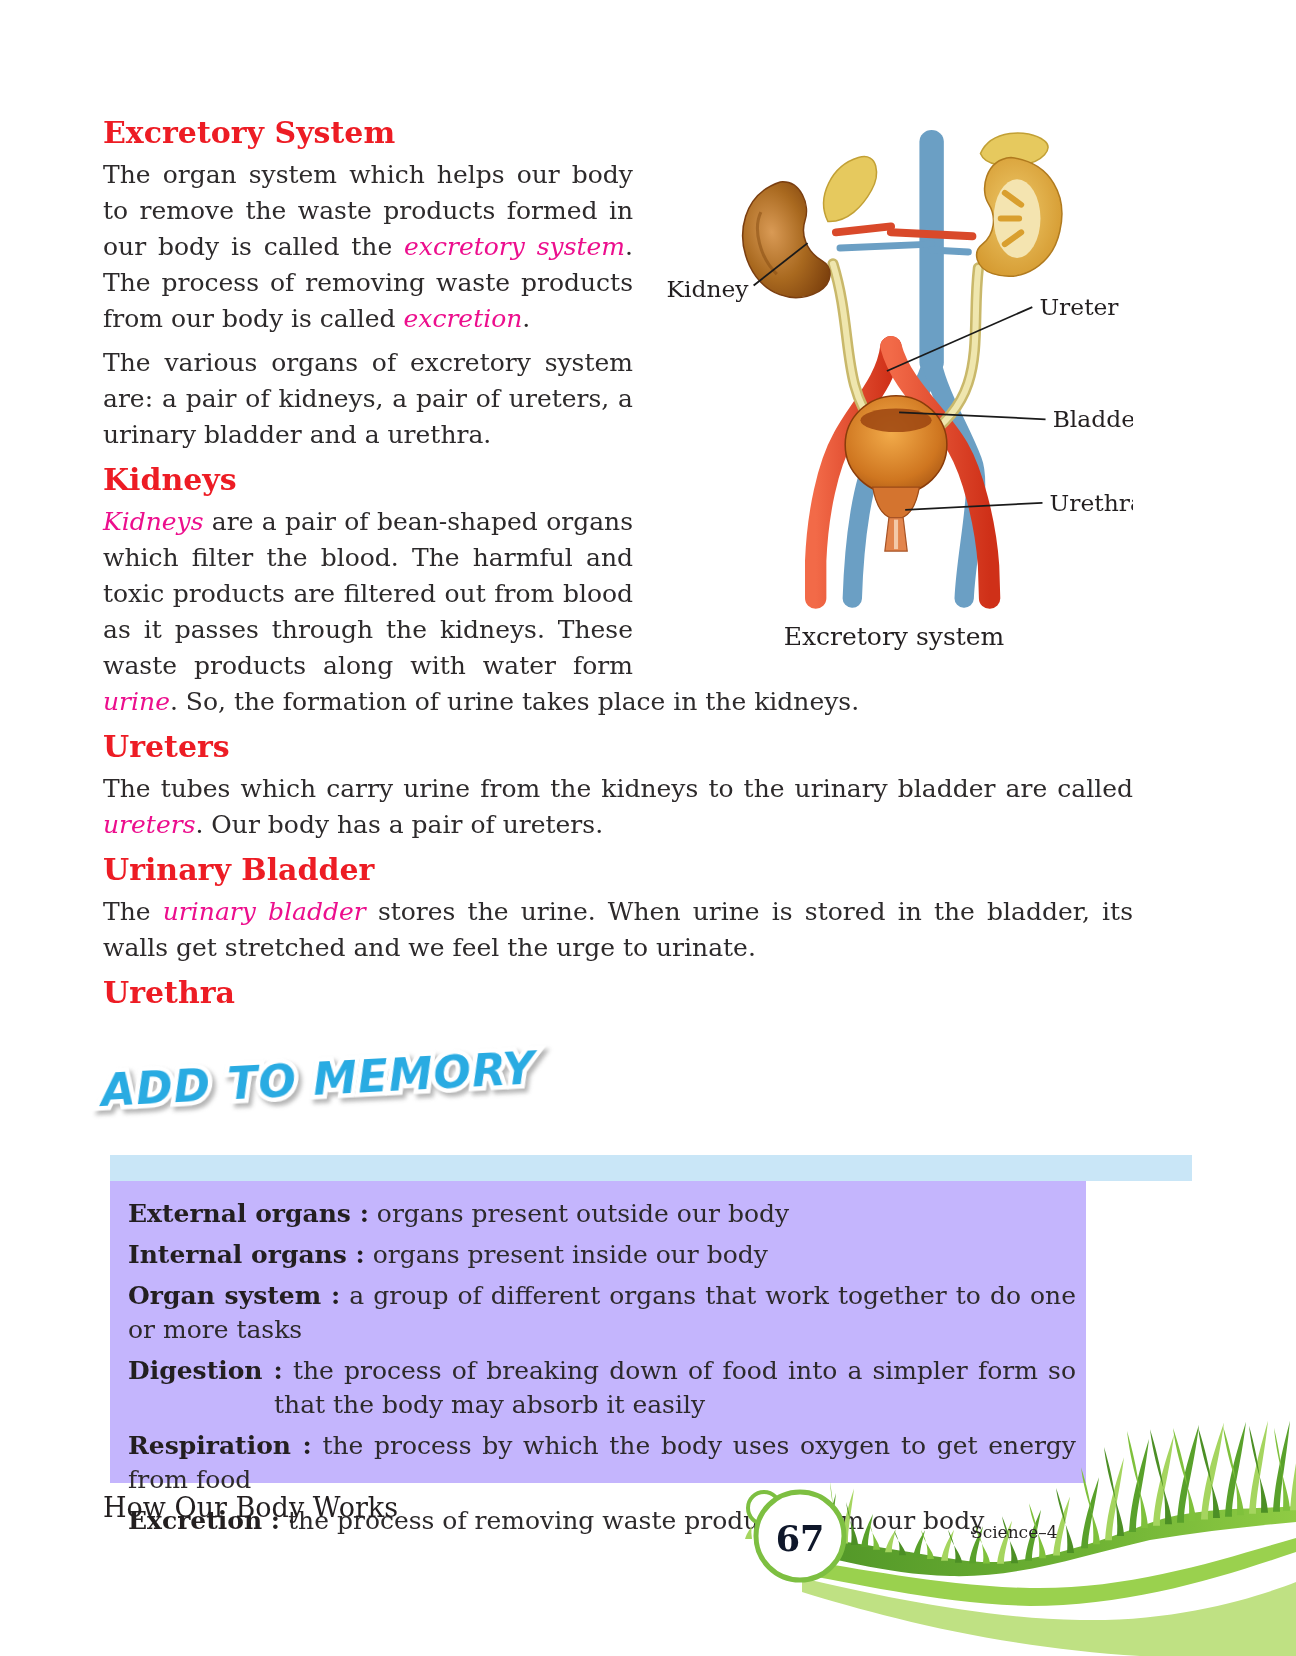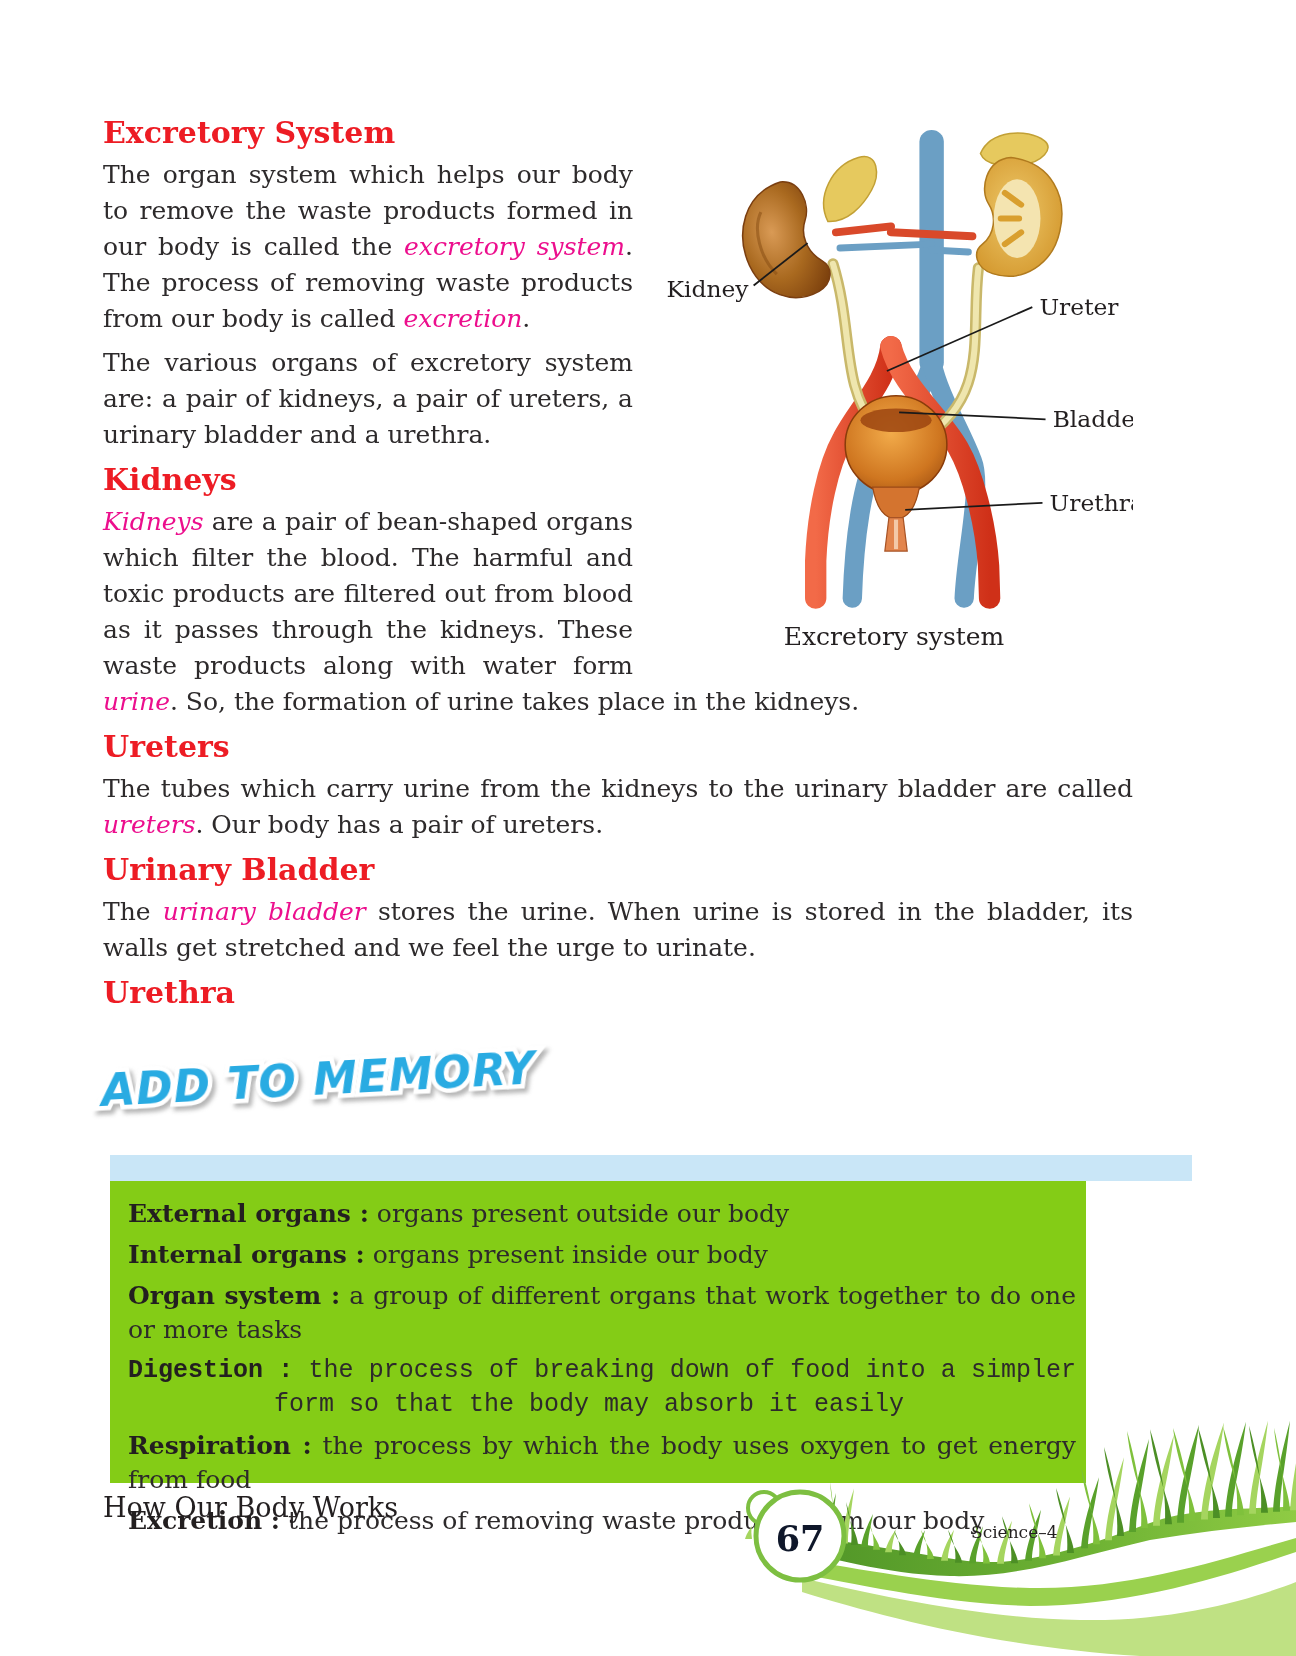--- a/index.html
+++ b/index.html
@@ -13,25 +13,25 @@
   
   .fig{float:right;width:478px;margin:12px 0 2px 22px;text-align:center;}
   .fig svg{display:block;width:478px;height:492px;}
   .fig figcaption{font-size:25px;color:#231f20;margin-top:2px;}
   .fig-label{font-size:23px;fill:#231f20;font-family:"DejaVu Serif","Liberation Serif",serif;}
   
   .memory-title-svg{position:absolute;left:94px;top:1044px;width:380px;height:92px;overflow:visible;z-index:3;}
   .memory-title-svg text{font-family:"DejaVu Sans","Liberation Sans",sans-serif;font-weight:bold;font-style:italic;
         font-size:44px;fill:#29abe2;stroke:#ffffff;stroke-width:9px;paint-order:stroke fill;letter-spacing:1px;}
   .memory-strip{position:absolute;left:110px;top:1155px;width:1082px;height:26px;background:#c9e6f7;z-index:1;}
-  .memory-box{position:absolute;left:110px;top:1181px;width:976px;height:302px;background:#84cc16;z-index:1;
+  .memory-box{position:absolute;left:110px;top:1181px;width:976px;height:302px;background:#c4b5fd;z-index:1;
         box-sizing:border-box;padding:16px 10px 0 18px;}
   .memory-entry{font-size:25px;line-height:34px;margin-bottom:7px;color:#2d2a2b;text-align:justify;}
   .memory-entry .term{font-weight:bold;color:#231f20;}
-  .memory-entry.hang{padding-left:146px;text-indent:-146px;font-family:Liberation Mono, monospace;}
+  .memory-entry.hang{padding-left:146px;text-indent:-146px;}
   
   .chapter{position:absolute;left:103px;top:1492px;font-size:27px;color:#231f20;z-index:4;}
   .deco{position:absolute;left:740px;top:1410px;width:556px;height:246px;z-index:1;}
   .page-circle-num{position:absolute;left:772px;top:1518px;width:56px;text-align:center;
         font-size:35px;font-weight:bold;color:#0f172a;z-index:4;}
   .book-name{position:absolute;left:971px;top:1522px;font-size:17px;color:#231f20;z-index:4;}
 </style>
 </head>
 <body>
 

